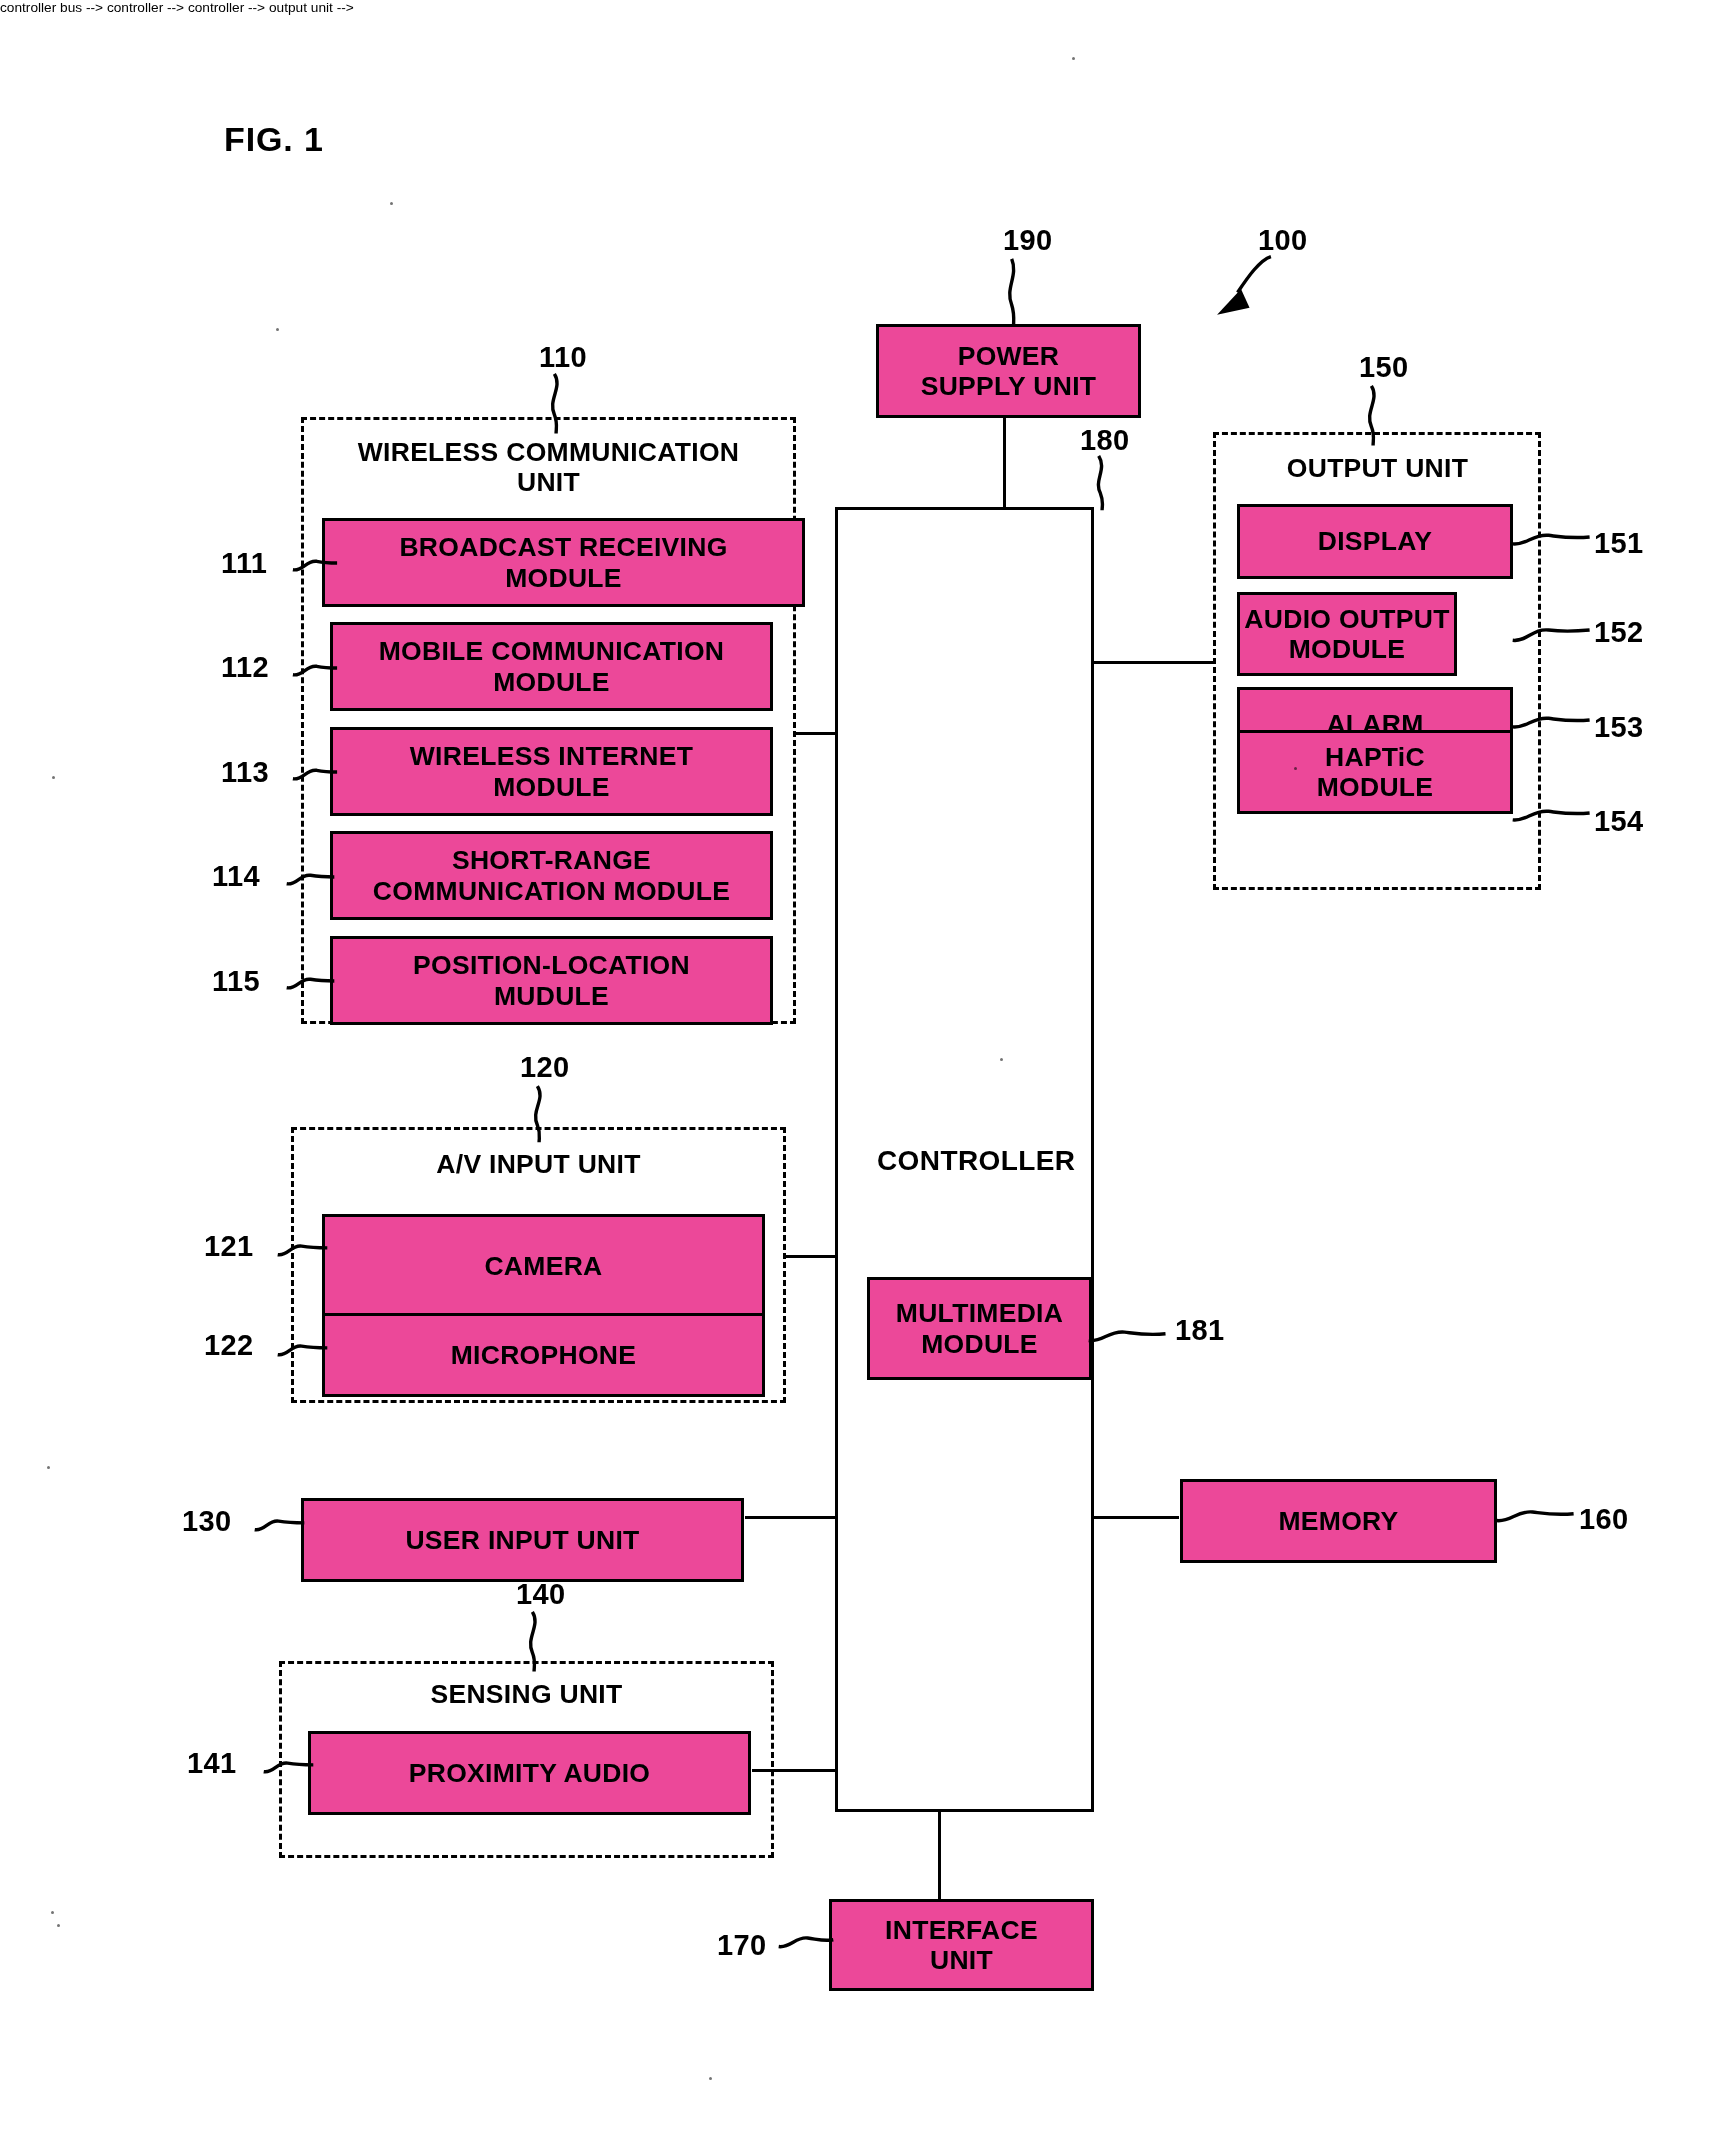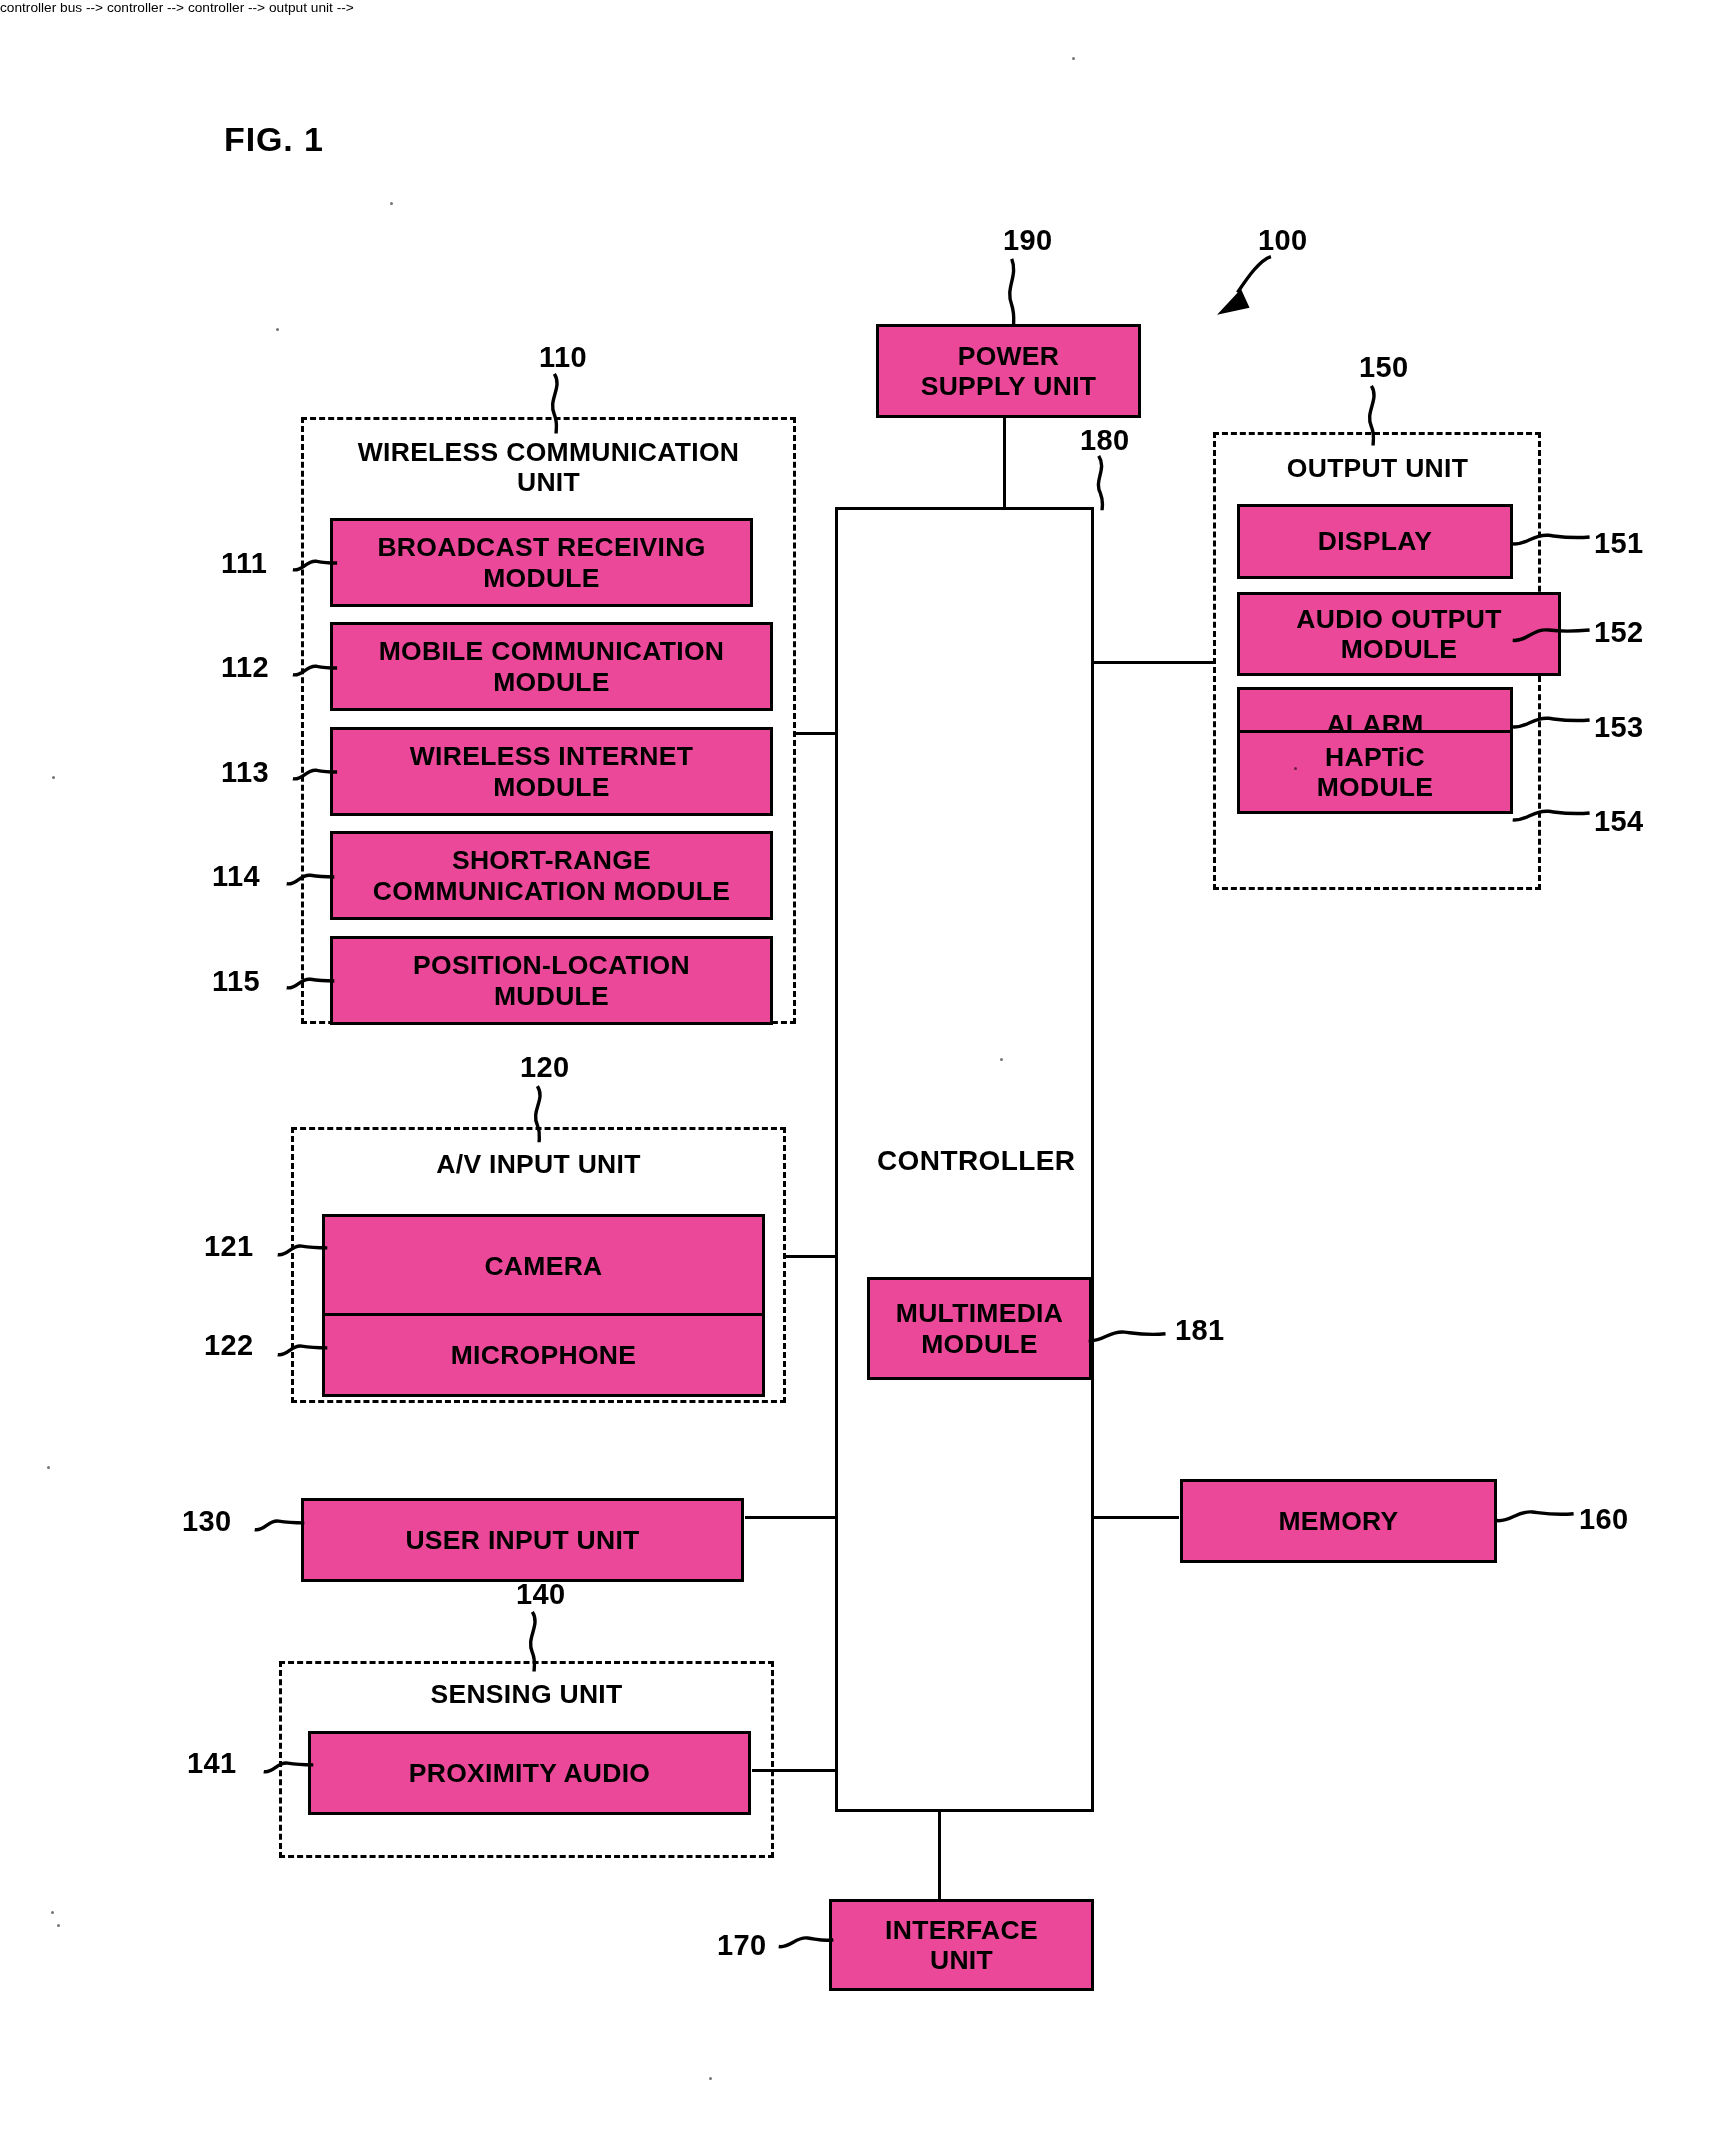--- a/index.html
+++ b/index.html
@@ -170,21 +170,21 @@
   <div class="ref" style="left:539px; top:341px;">110</div>
   <svg class="leader" style="left:534px; top:372px; width:51px; height:65px;" viewBox="0 0 60 76">
     <path d="M 24 2 C 34 18 16 32 24 50 C 28 60 26 66 26 72"></path>
   </svg>
 
   <div class="dashed-group" style="left:301px; top:417px; width:495px; height:607px;"></div>
   <div class="unit-title" style="left:318px; top:438px; width:461px;">WIRELESS COMMUNICATION
 UNIT</div>
 
   
-  <div class="box" style="left:330px; top:518px; width:423px; height:89px;">
+  <div class="box" style="left:322px; top:518px; width:483px; height:89px;">
     <span>BROADCAST RECEIVING
 MODULE</span>
   </div>
   <div class="ref" style="left:221px; top:547px;">111</div>
   <svg class="leader" style="left:291px; top:546px; width:48px; height:34px;" viewBox="0 0 56 40">
     <path d="M 2 28 C 14 30 18 16 30 18 C 40 20 44 20 54 20"></path>
   </svg>
 
   
   <div class="box" style="left:330px; top:622px; width:443px; height:89px;">
@@ -302,21 +302,21 @@
   
   <div class="box" style="left:1237px; top:504px; width:276px; height:75px;">
     <span>DISPLAY</span>
   </div>
   <svg class="leader" style="left:1511px; top:525px; width:94px; height:36px;" viewBox="0 0 110 42">
     <path d="M 2 22 C 18 24 26 10 44 12 C 60 14 70 16 92 14"></path>
   </svg>
   <div class="ref" style="left:1594px; top:527px;">151</div>
 
   
-  <div class="box" style="left:1237px; top:592px; width:324px; height:84px;">
+  <div class="box" style="left:1237px; top:592px; width:220px; height:84px;">
     <span>AUDIO OUTPUT
 MODULE</span>
   </div>
   <svg class="leader" style="left:1511px; top:618px; width:94px; height:36px;" viewBox="0 0 110 42">
     <path d="M 2 26 C 18 28 26 12 44 14 C 60 16 70 16 92 14"></path>
   </svg>
   <div class="ref" style="left:1594px; top:616px;">152</div>
 
   
   <div class="box" style="left:1237px; top:687px; width:276px; height:75px;">

